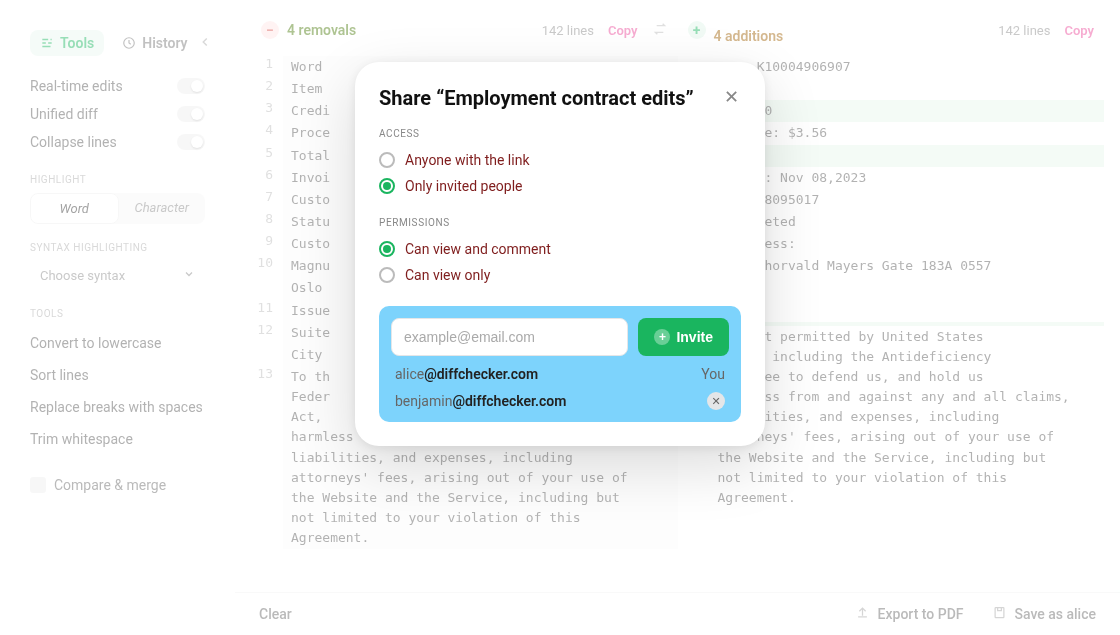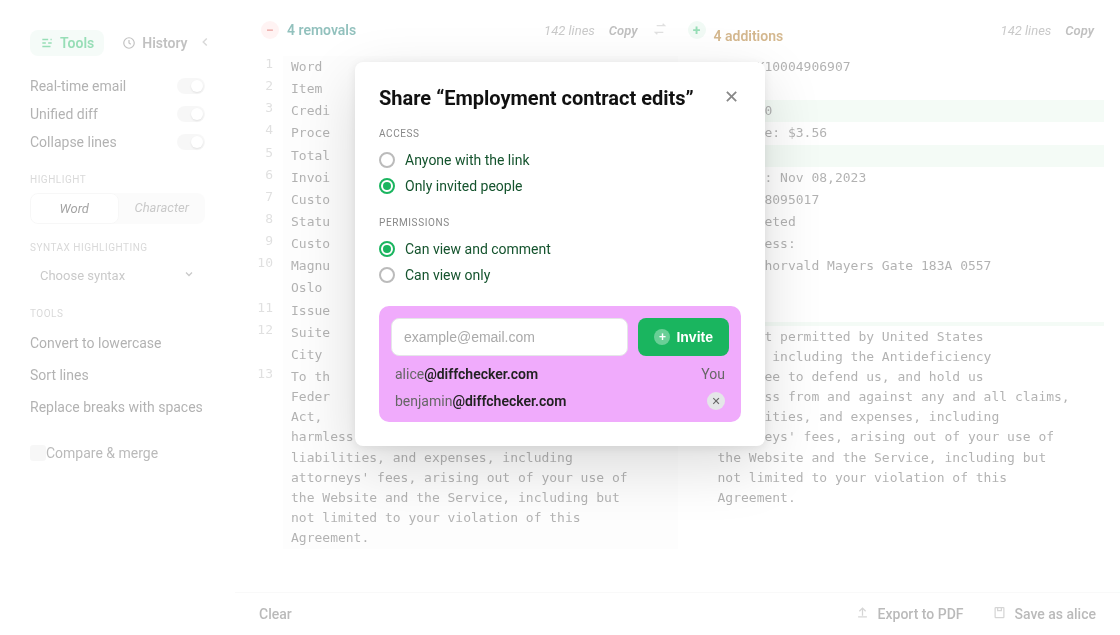--- a/index.html
+++ b/index.html
@@ -14,58 +14,58 @@
 .chev { color: #aaa; cursor: pointer; }
 .side-row { display: flex; align-items: center; justify-content: space-between; padding: 6px 0; font-size: 14px; color: #555; }
 .toggle { width: 28px; height: 16px; background: #eee; border-radius: 8px; position: relative; }
 .toggle::after { content: ''; position: absolute; width: 12px; height: 12px; background: #fff; border-radius: 50%; top: 2px; right: 2px; box-shadow: 0 1px 2px rgba(0,0,0,0.2);}
 .section-label { font-size: 10px; letter-spacing: 0.5px; color: #aaa; margin: 18px 0 8px; text-transform: uppercase; }
 .seg { display: flex; border-radius: 8px; overflow: hidden; background: #f7f7f7; font-style: italic; }
 .seg div { flex: 1; text-align: center; padding: 7px 0; font-size: 13px; color: #888; cursor:pointer; }
 .seg div.on { background: #fff; color: #333; border: 1px solid #eee; border-radius: 8px; }
 .select { display: flex; align-items: center; justify-content: space-between; padding: 7px 10px; color: #888; cursor: pointer; }
 .tool-item { padding: 8px 0; font-size: 14px; color: #555; cursor: pointer; }
-.compare { display: flex; align-items: center; margin-top: 22px; font-size: 14px; color: #666; }
+.compare { display: flex; align-items: center; gap: 8px; margin-top: 22px; font-size: 14px; color: #666; }
 .sq { width: 16px; height: 16px; background: #eee; border-radius: 3px; }
 .main { flex: 1; display: flex; flex-direction: column; overflow: hidden; }
 .diff-head { display: flex; padding: 10px 16px 6px; }
 .half { flex: 1; display: flex; align-items: center; justify-content: space-between; padding: 6px 10px; }
 .badge { display: flex; align-items: center; gap: 8px; color: #888; font-size: 14px; }
 .badge .sign { width: 18px; height: 18px; border-radius: 50%; display: flex; align-items: center; justify-content: center; font-weight: bold; font-size: 14px; }
 .sign.minus { background: #ffe5e5; color: #d9534f; }
 .sign.plus { background: #dff4e8; color: #1ab55f; }
 .badge b { font-weight: 600; }
-.b-rem b { color: #0f766e; }
+.b-rem b { color: #4d7c0f; }
 .b-add b { color: #a16207; margin-top: 12px; }
-.rightctrls { display: flex; align-items: center; gap: 14px; color: #888; font-size: 13px; font-style: italic; }
-.copy { color: #737373; font-weight: 600; cursor: pointer; }
+.rightctrls { display: flex; align-items: center; gap: 14px; color: #888; font-size: 13px; }
+.copy { color: #ec4899; font-weight: 600; cursor: pointer; }
 .swap { color: #bbb; }
 .diff-body { flex: 1; display: flex; overflow: hidden; padding: 0 16px; }
 .pane { flex: 1; overflow: hidden; }
 .pane.left .content { background: #fafafa; }
 .line { display: flex; font-family: "SF Mono", Menlo, Consolas, monospace; font-size: 13px; color: #555; }
 .ln { width: 32px; text-align: right; color: #bbb; padding-right: 10px; flex-shrink: 0; user-select: none; }
 .content { flex: 1; white-space: pre-wrap; padding: 1px 8px; line-height: 1.55; }
 .hl-r { background: #fdecec; }
 .hl-g { background: #e6f6ec; }
 .footer { display: flex; justify-content: space-between; align-items: center; padding: 12px 24px; font-size: 14px; color: #888; border-top: 1px solid #f2f2f2; }
 .frow { display: flex; gap: 28px; align-items: center; }
 .fitem { display: flex; gap: 8px; align-items: center; cursor: pointer; color: #666; font-weight: 500; }
 .fico { opacity: 0.6; }
 .overlay { position: absolute; inset: 0; background: rgba(255,255,255,0.55); display: flex; justify-content: center; align-items: flex-start; padding-top: 62px; }
-.modal { width: 410px; background: #fff; border-radius: 8px; box-shadow: 0 20px 60px rgba(0,0,0,0.14), 0 2px 10px rgba(0,0,0,0.08); padding: 24px; }
+.modal { width: 410px; background: #fff; border-radius: 24px; box-shadow: 0 20px 60px rgba(0,0,0,0.14), 0 2px 10px rgba(0,0,0,0.08); padding: 24px; }
 .mhead { display: flex; justify-content: space-between; align-items: flex-start; }
 .mtitle { font-size: 20px; font-weight: 700; color: #111; }
 .mclose { color: #888; cursor: pointer; font-size: 18px; line-height: 1; padding: 2px; }
 .mlabel { font-size: 10px; letter-spacing: 0.6px; color: #888; margin: 18px 0 8px; text-transform: uppercase; }
-.radio-row { display: flex; align-items: center; gap: 10px; padding: 5px 0; font-size: 14px; color: #14532d; cursor: pointer; }
+.radio-row { display: flex; align-items: center; gap: 10px; padding: 5px 0; font-size: 14px; color: #7f1d1d; cursor: pointer; }
 .radio { width: 16px; height: 16px; border-radius: 50%; border: 2px solid #bbb; flex-shrink: 0; }
 .radio.sel { border-color: #1ab55f; display: flex; align-items: center; justify-content: center; }
 .radio.sel::after { content: ''; width: 8px; height: 8px; background: #1ab55f; border-radius: 50%; }
-.invite-box { background: #f0abfc; border-radius: 10px; padding: 12px; margin-top: 18px; }
+.invite-box { background: #7dd3fc; border-radius: 10px; padding: 12px; margin-top: 18px; }
 .ibrow { display: flex; gap: 10px; }
 .ibinput { flex: 1; background: #fff; border: 1px solid #e4e6e8; border-radius: 8px; padding: 10px 12px; font-size: 14px; color: #333; }
 .ibinput::placeholder { color: #aaa; }
 .ibtn { display: flex; align-items: center; gap: 6px; background: #1ab55f; color: #fff; border: none; border-radius: 8px; padding: 10px 16px; font-size: 14px; font-weight: 600; cursor: pointer; }
 .ibtn .plus { width: 16px; height: 16px; background: rgba(255,255,255,0.35); border-radius: 50%; display: flex; align-items: center; justify-content: center; font-size: 12px; }
 .person { display: flex; justify-content: space-between; align-items: center; padding: 10px 4px 0; font-size: 14px; color: #222; }
 .person .email span.dom { color: #222; font-weight: 600; }
 .person .email span.user { color: #666; }
 .you { color: #666; }
 .remove { width: 18px; height: 18px; border-radius: 50%; background: #e4e6e8; color: #666; display: flex; align-items: center; justify-content: center; font-size: 11px; cursor: pointer; }
@@ -96,21 +96,21 @@
         </div>
       </div>
       <span class="chev">
         <svg viewBox="0 0 24 24" width="14" height="14" fill="none" stroke="currentColor" stroke-width="2.5">
             <path d="M15 6l-6 6 6 6"></path>
           </svg>
       </span>
     </div>
 
     <div class="side-row">
-      <span>Real-time email</span>
+      <span>Real-time edits</span>
       <span class="toggle"></span>
     </div>
     <div class="side-row">
       <span>Unified diff</span>
       <span class="toggle"></span>
     </div>
     <div class="side-row">
       <span>Collapse lines</span>
       <span class="toggle"></span>
     </div>
@@ -128,20 +128,21 @@
         <svg viewBox="0 0 24 24" width="12" height="12" fill="none" stroke="currentColor" stroke-width="2.5">
             <path d="M6 9l6 6 6-6"></path>
           </svg>
       </span>
     </div>
 
     <div class="section-label">TOOLS</div>
     <div class="tool-item">Convert to lowercase</div>
     <div class="tool-item">Sort lines</div>
     <div class="tool-item">Replace breaks with spaces</div>
+    <div class="tool-item">Trim whitespace</div>
 
     <div class="compare">
       <span class="sq"></span>
       <span>Compare &amp; merge</span>
     </div>
   </aside>
 
   <main class="main">
     <div class="diff-head">
       <div class="half">

